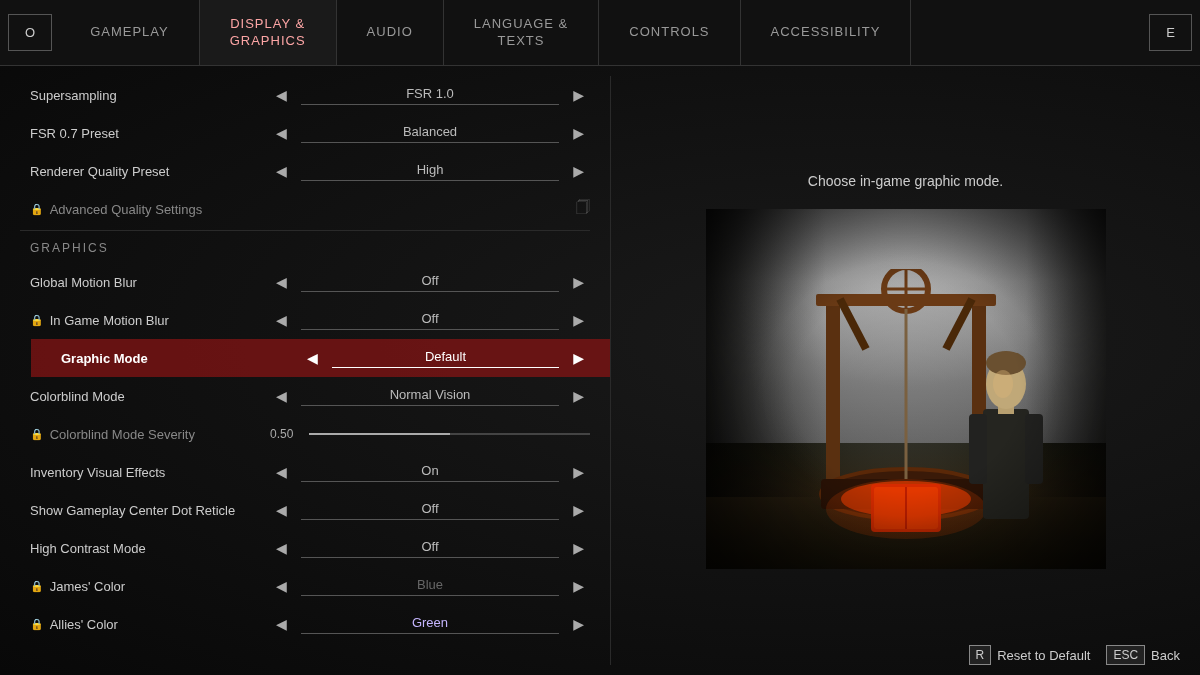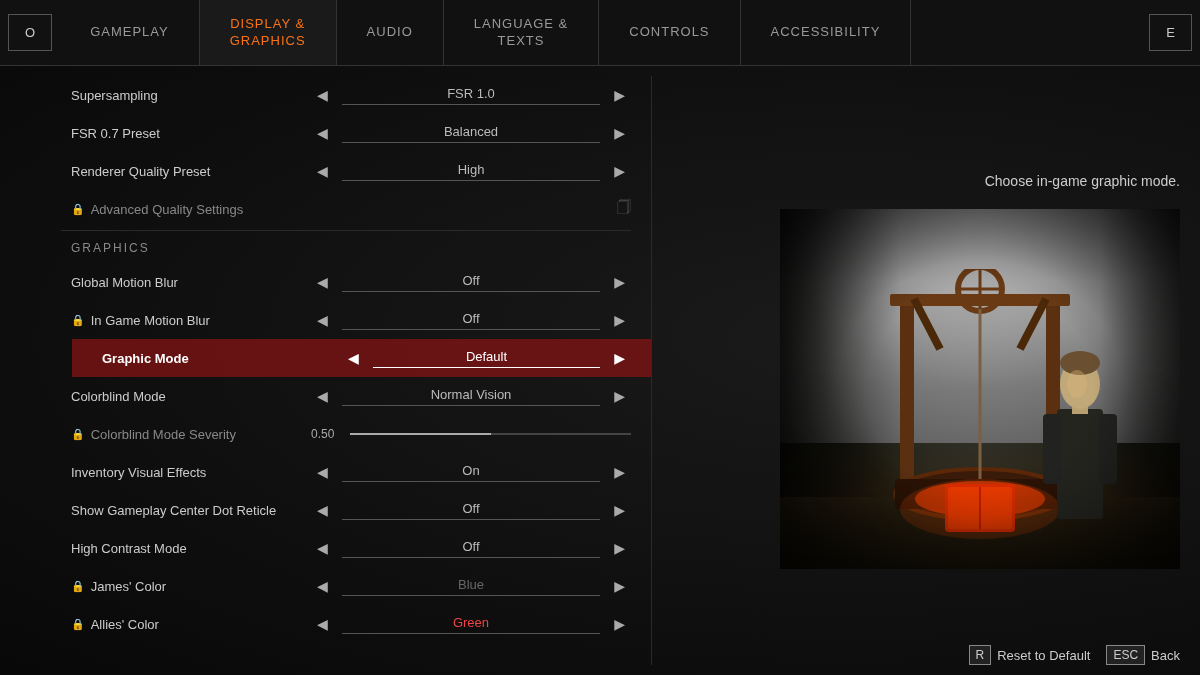--- a/index.html
+++ b/index.html
@@ -58,35 +58,34 @@
       cursor: pointer;
       text-align: center;
       line-height: 1.3;
     }
 
     .nav-item:first-of-type {
       border-left: 1px solid #333;
     }
 
     .nav-item.active {
-      color: #f97316;
+      color: #fca5a5;
       background: #1a1a1a;
     }
 
     .nav-spacer {
       flex: 1;
     }
 
     
     .main-content {
       position: relative;
       z-index: 5;
       display: flex;
       height: calc(675px - 66px);
-      padding-left: 41px;
     }
 
     
     .left-panel {
       width: 610px;
       padding: 10px 0;
       overflow-y: auto;
       scrollbar-width: none;
     }
 
@@ -249,21 +248,21 @@
       height: 1px;
       background: #2a2a2a;
       margin: 2px 20px;
     }
 
     
     .right-panel {
       flex: 1;
       display: flex;
       flex-direction: column;
-      align-items: flex-end;
+      align-items: center;
       justify-content: center;
       padding: 20px;
       position: relative;
     }
 
     .description-text {
       font-size: 14px;
       color: #ccc;
       margin-bottom: 20px;
       text-align: center;
@@ -516,21 +515,21 @@
     </div>
 
     <div class="setting-row">
       <div class="setting-label">
         <span class="lock-icon">🔒</span>
         <span>Allies' Color</span>
       </div>
       <div class="setting-control">
         <span class="arrow-btn">◀</span>
         <div class="value-bar">
-          <span class="value-text" style="color:#ef4444">Green</span>
+          <span class="value-text" style="color:#c4b5fd">Green</span>
           <div class="bar-line"></div>
         </div>
         <span class="arrow-btn">▶</span>
       </div>
     </div>
 
   </div>
 
   <div style="width:1px; background:#2a2a2a; margin: 10px 0;"></div>
 

